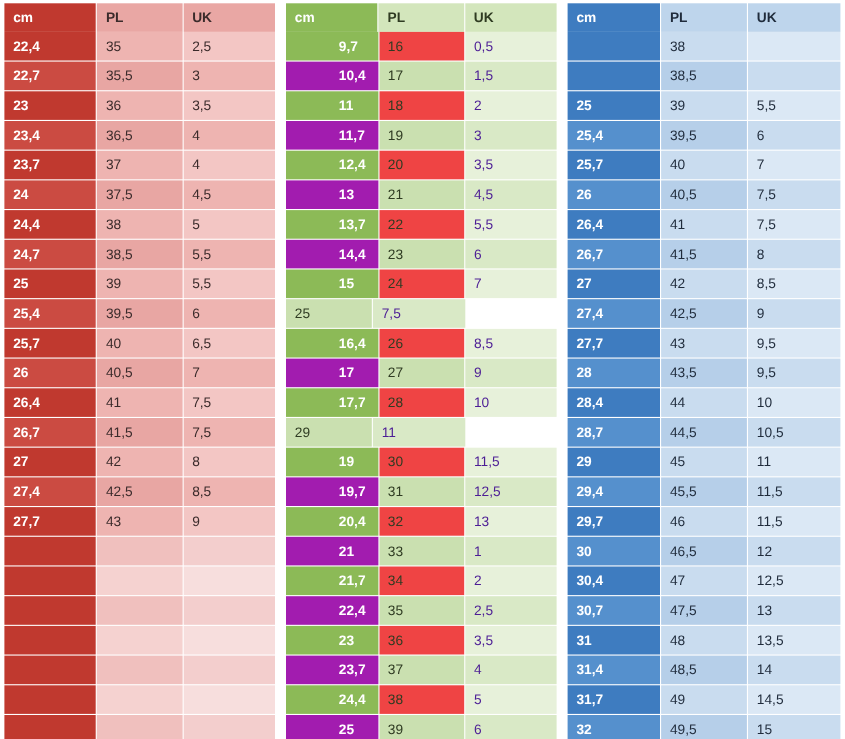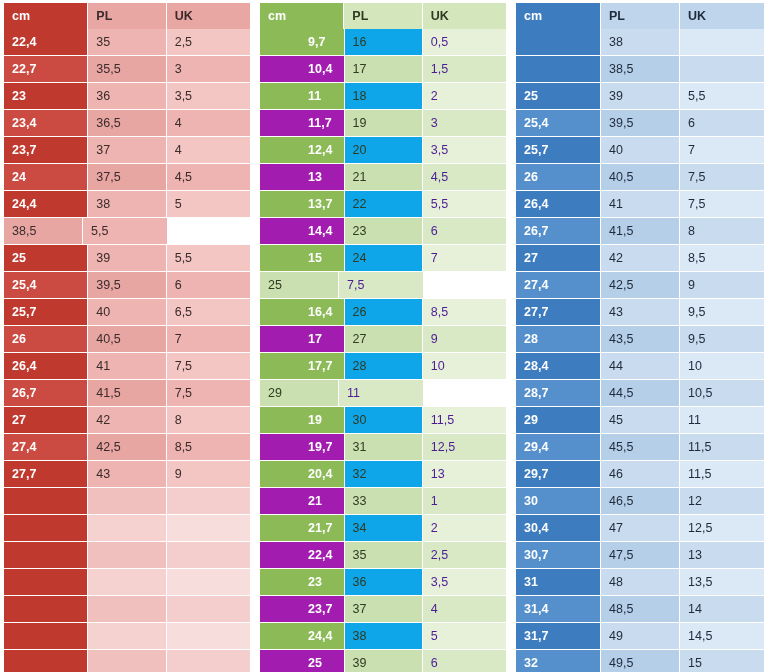--- a/index.html
+++ b/index.html
@@ -82,21 +82,21 @@
   .block-women .row-body .c-uk.empty { background: #f7dedd; }
   .block-women .row-body.alt .c-uk.empty { background: #f3cecd; }
 
   
   .block-kids .block-title { background: #8cba57; }
   .block-kids .row-header .c-cm { background: #8cba57; color: #ffffff; }
   .block-kids .row-header .c-pl { background: #d3e6bc; color: #2f3b22; }
   .block-kids .row-header .c-uk { background: #d3e6bc; color: #2f3b22; }
   .block-kids .row-body .c-cm { background: #8cba57; color: #ffffff; font-weight: bold; padding-left: 48px; }
   .block-kids .row-body.alt .c-cm { background: #a21caf; }
-  .block-kids .row-body .c-pl { background: #0ea5e9; color: #2f3b22; }
+  .block-kids .row-body .c-pl { background: #ef4444; color: #2f3b22; }
   .block-kids .row-body.alt .c-pl { background: #cae0b0; }
   .block-kids .row-body .c-uk { background: #e7f1da; color: #4c1d95; }
   .block-kids .row-body.alt .c-uk { background: #d9e9c6; }
 
   
   .block-men .block-title { background: #3e7cc0; }
   .block-men .row-header .c-cm { background: #3e7cc0; color: #ffffff; }
   .block-men .row-header .c-pl { background: #bed5ec; color: #1f2b3b; }
   .block-men .row-header .c-uk { background: #bed5ec; color: #1f2b3b; }
   .block-men .row-body .c-cm { background: #3e7cc0; color: #ffffff; font-weight: bold; }
@@ -152,20 +152,21 @@
           <div class="cell c-cm">24</div>
           <div class="cell c-pl">37,5</div>
           <div class="cell c-uk">4,5</div>
         </div>
         <div class="row row-body">
           <div class="cell c-cm">24,4</div>
           <div class="cell c-pl">38</div>
           <div class="cell c-uk">5</div>
         </div>
         <div class="row row-body alt">
+          <div class="cell c-cm">24,7</div>
           <div class="cell c-pl">38,5</div>
           <div class="cell c-uk">5,5</div>
         </div>
         <div class="row row-body">
           <div class="cell c-cm">25</div>
           <div class="cell c-pl">39</div>
           <div class="cell c-uk">5,5</div>
         </div>
         <div class="row row-body alt">
           <div class="cell c-cm">25,4</div>

